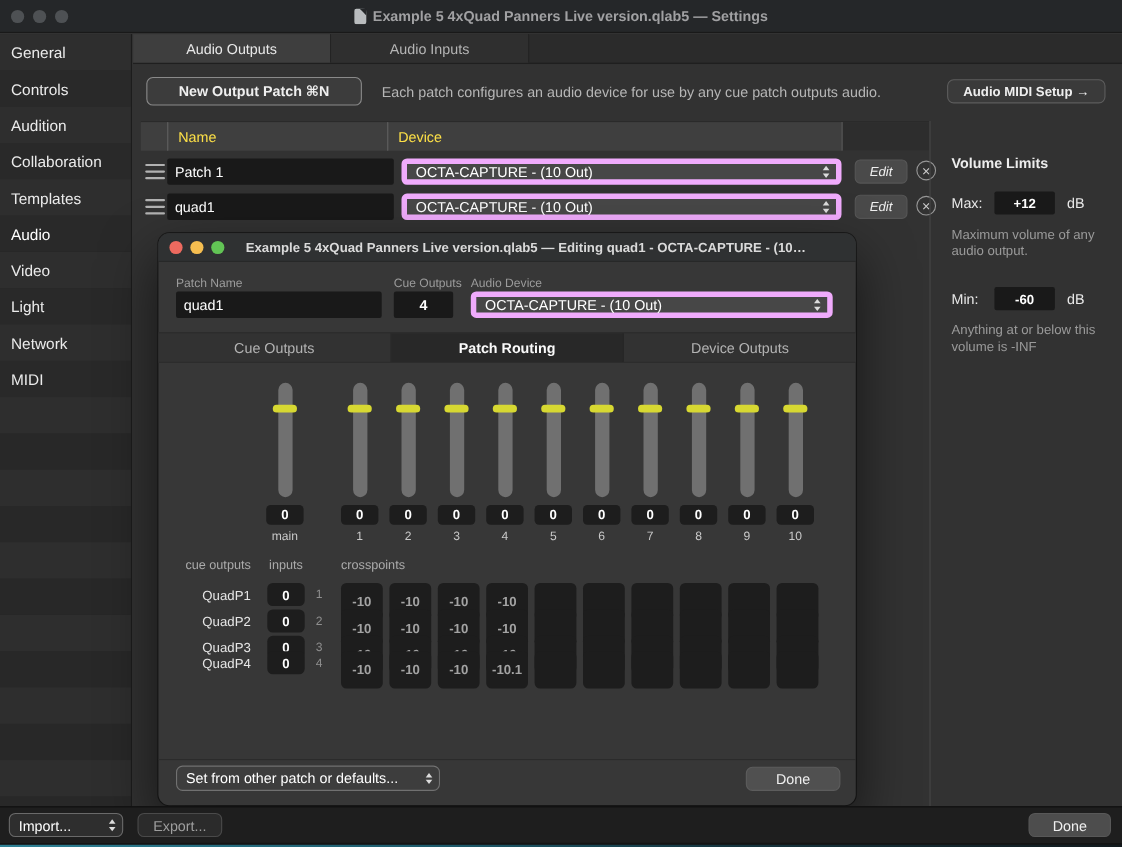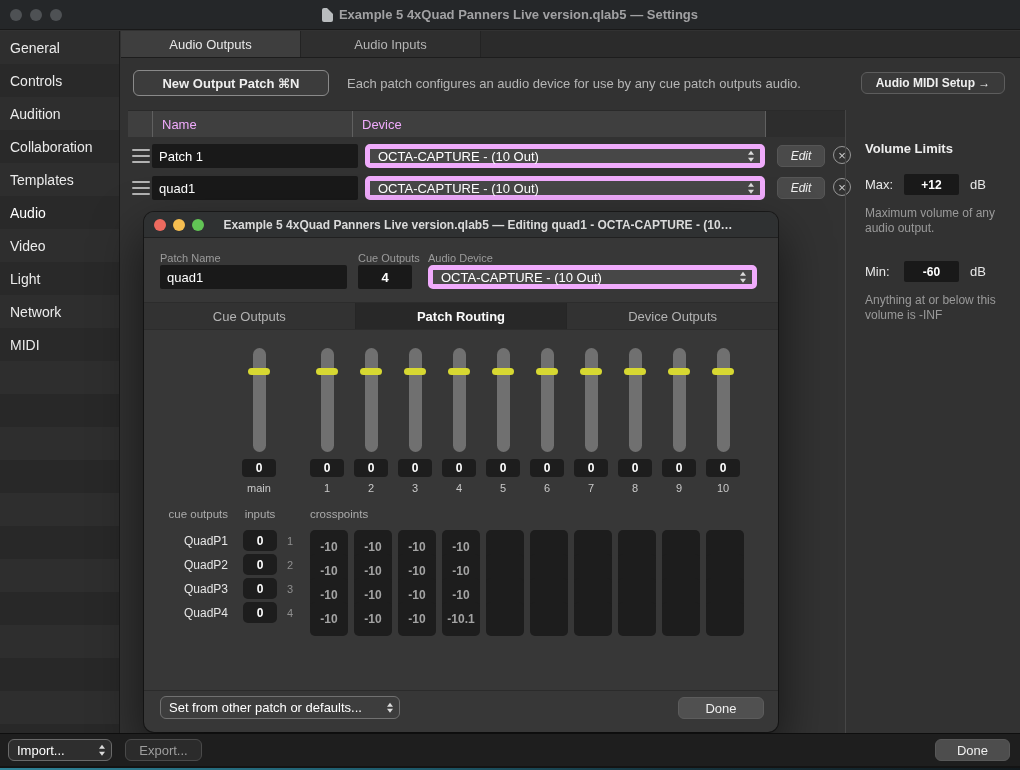--- a/index.html
+++ b/index.html
@@ -44,21 +44,21 @@
          font-size:13px; cursor:default; }
   .btn-new-patch { position:absolute; left:12px; top:11px; width:196px; height:26px; background:#3c3c3c;
                    border:1px solid #8a8a8a; font-weight:bold; }
   .toolbar-desc { position:absolute; left:226px; top:11px; height:26px; display:flex; align-items:center;
                   color:#b6b6b6; font-size:13px; }
   .btn-midi-setup { position:absolute; right:15px; top:13px; width:144px; height:22px; background:#3a3a3a;
                     border:1px solid #5d5d5d; font-size:12px; font-weight:bold; }
 
   
   .tbl-header { position:absolute; left:7px; top:51px; width:717px; height:27px; background:#3f3f3f;
-                border-top:1px solid #2a2a2a; display:flex; font-size:13px; color:#f0abfc; }
+                border-top:1px solid #2a2a2a; display:flex; font-size:13px; color:#fde047; }
   .th { display:flex; align-items:center; padding-left:9px; }
   .th-drag { width:24px; }
   .th-name { width:200px; border-left:1px solid #606060; }
   .th-device { width:413px; border-left:1px solid #606060; }
   .th-actions { flex:1; background:#2d2d2d; border-left:1px solid #606060; }
 
   .tbl-row { position:absolute; left:7px; width:717px; height:28px; }
   .row-1 { top:83px; } .row-2 { top:115px; }
   .hamb { position:absolute; left:4px; top:7px; width:18px; height:14px; display:flex;
           flex-direction:column; justify-content:space-between; }
@@ -137,21 +137,21 @@
                   justify-content:center; }
   .slider-label { margin-top:5px; font-size:11px; color:#c9c9c9; }
 
   
   .matrix { position:absolute; left:0; top:296px; width:100%; }
   .mx-head { position:absolute; top:0; font-size:11.5px; color:#ababab; }
   .mx-head-cue { left:0; width:84px; text-align:right; }
   .mx-head-inputs { left:99px; width:34px; text-align:center; }
   .mx-head-cross { left:166px; }
   .mx-row { position:absolute; left:0; height:21px; width:100%; }
-  .mx-row-0 { top:22px; } .mx-row-1 { top:46px; } .mx-row-2 { top:70px; } .mx-row-3 { top:94px;text-decoration:underline; }
+  .mx-row-0 { top:22px; } .mx-row-1 { top:46px; } .mx-row-2 { top:70px; } .mx-row-3 { top:84px;text-decoration:underline; }
   .mx-label { position:absolute; left:0; top:0; width:84px; height:21px; display:flex; align-items:center;
               justify-content:flex-end; font-size:12px; color:#e6e6e6; }
   .mx-input { position:absolute; left:99px; top:0; width:34px; height:21px; background:#1d1d1d;
               border-radius:5px; color:#ffffff; font-size:12px; font-weight:bold; display:flex;
               align-items:center; justify-content:center; }
   .mx-num { position:absolute; left:138px; top:0; width:16px; height:21px; display:flex; align-items:center;
             justify-content:center; font-size:11px; color:#8f8f8f; }
   .mx-cells { position:absolute; left:166px; top:0; display:flex; gap:6px; }
   .mx-cell { width:38px; height:34px; background:#1d1d1d; border-radius:5px; color:#a3a3a3; font-size:12px;
              font-weight:bold; display:flex; align-items:center; justify-content:center; }

